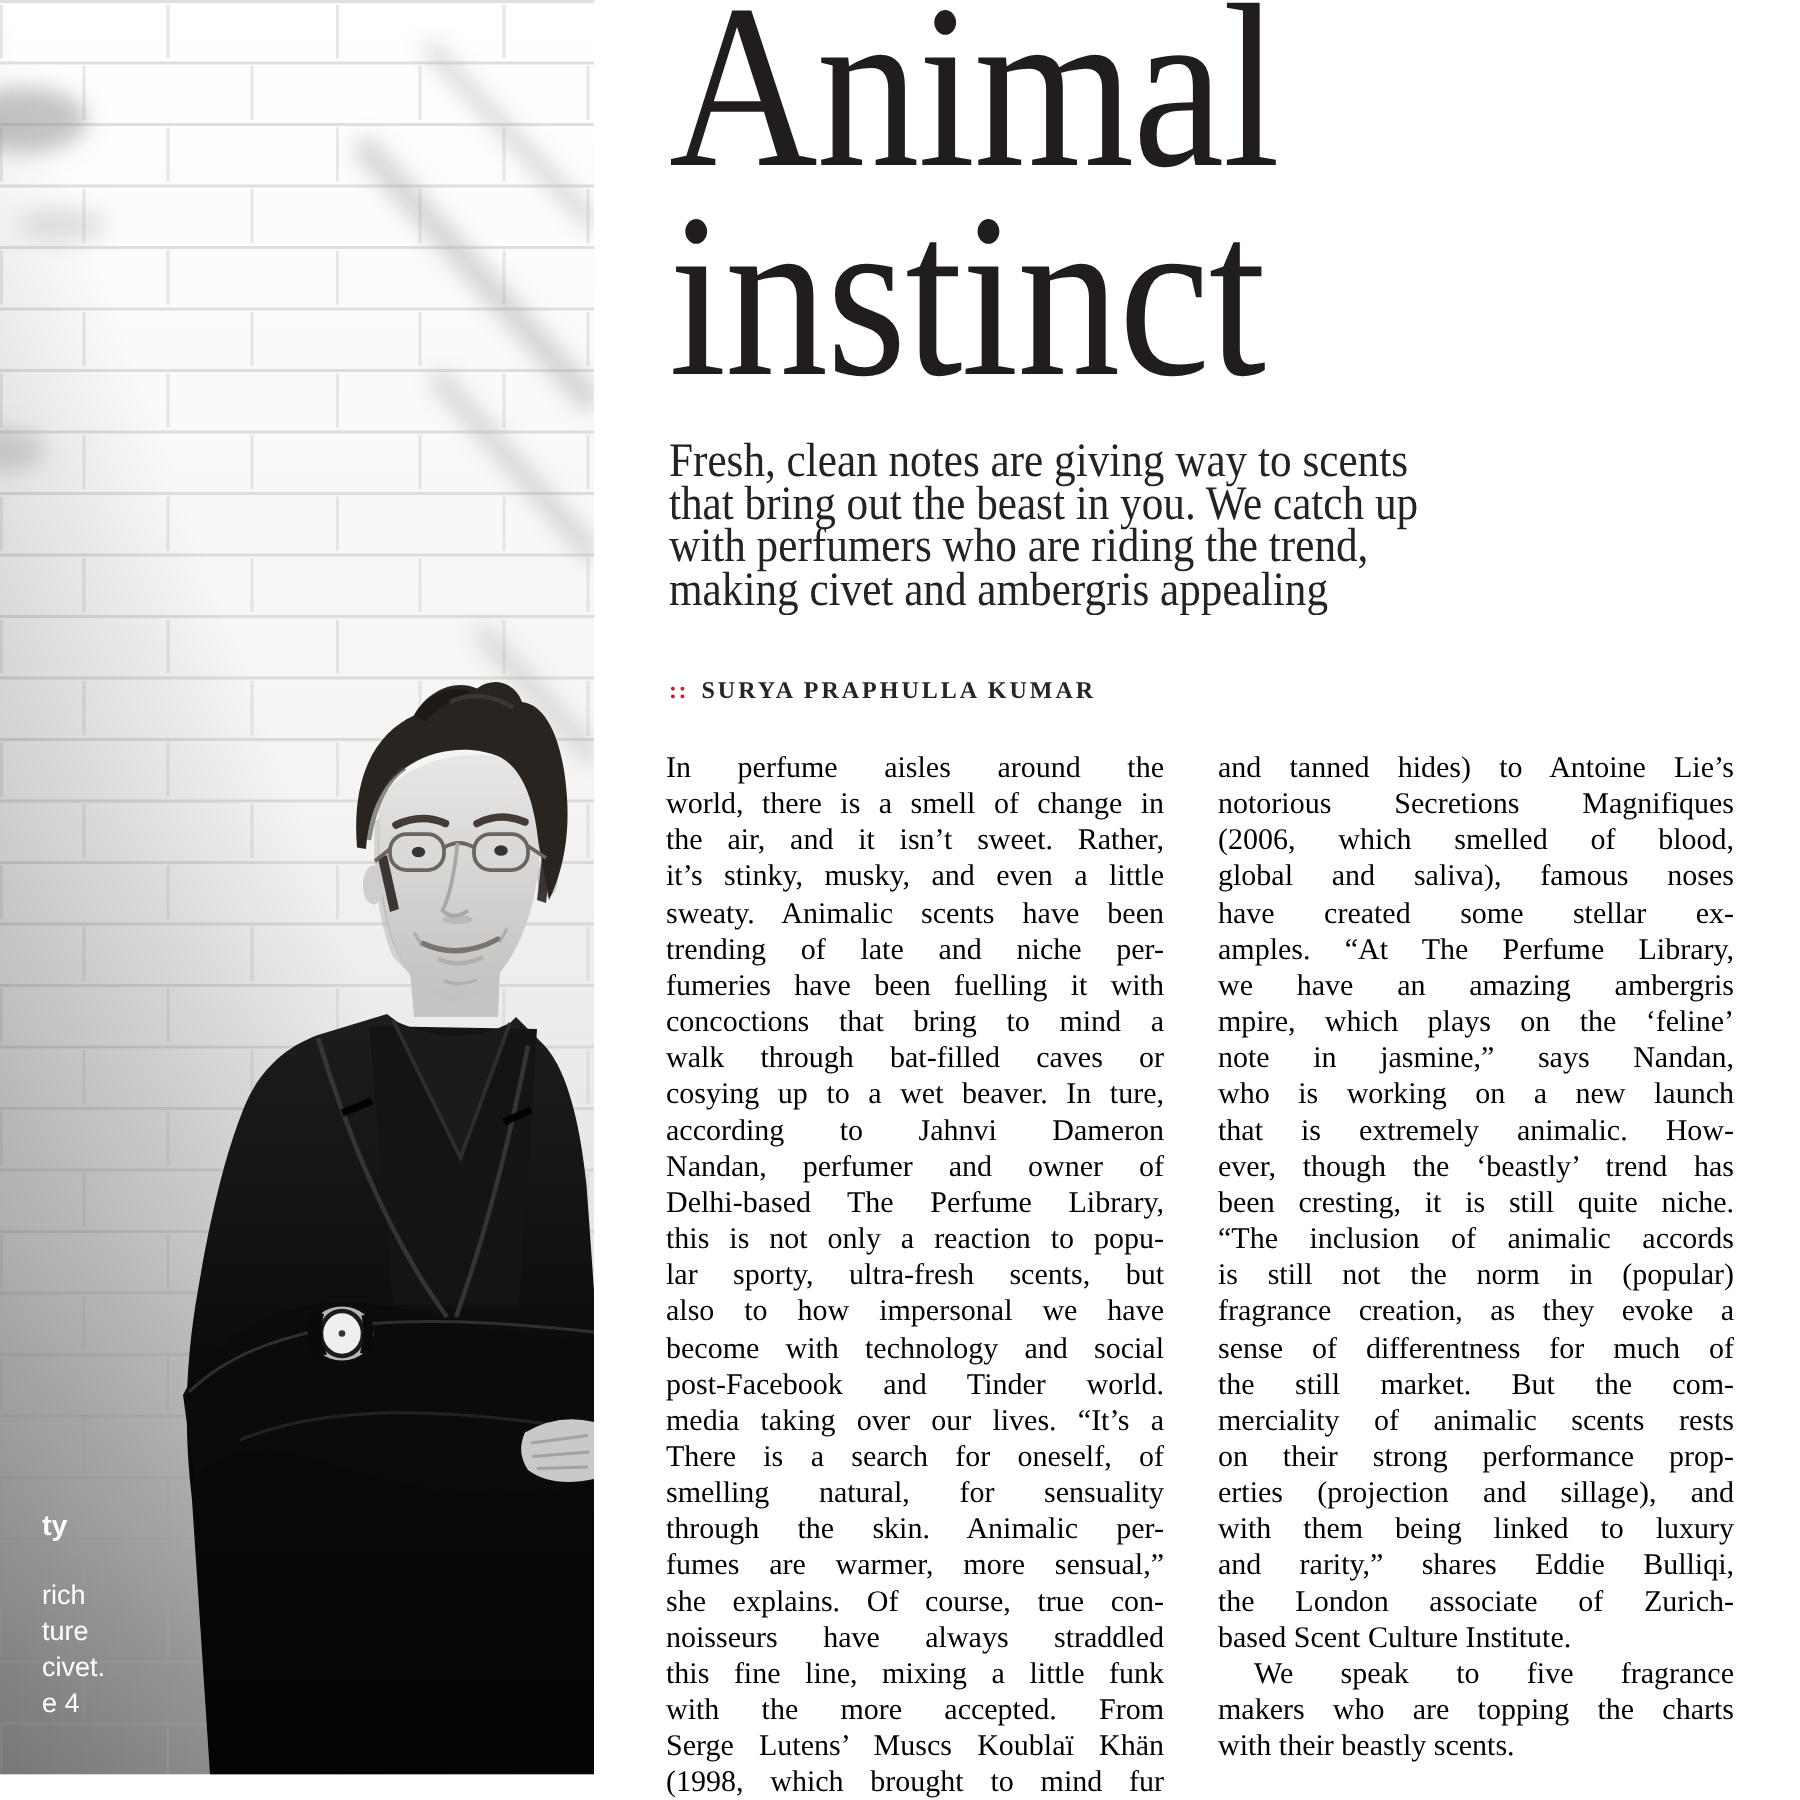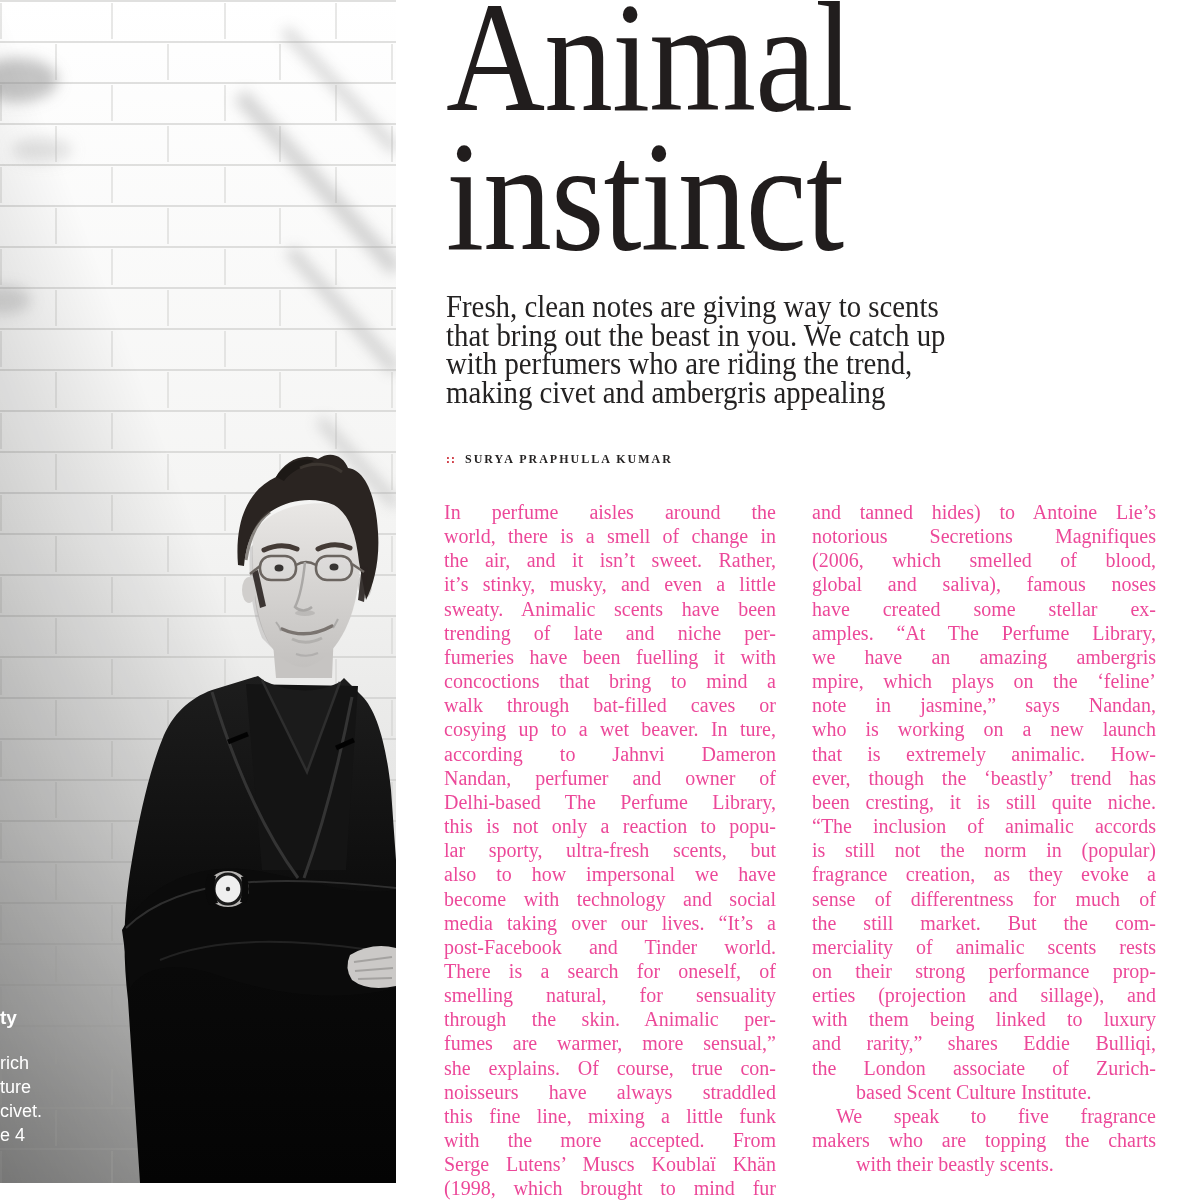--- a/index.html
+++ b/index.html
@@ -4,41 +4,41 @@
 <style>
   html,body{margin:0;padding:0;}
   body{
     width:1200px;height:1200px;position:relative;overflow:hidden;
     background:#ffffff;font-family:"Liberation Serif","DejaVu Serif",serif;
   }
   
   .photo{position:absolute;left:0;top:0;width:396px;height:1183px;overflow:hidden;}
   .photo svg{display:block;}
   .caption-overlay{position:absolute;left:0;top:1006px;width:120px;color:#fff;
-    font-family:"Liberation Sans","DejaVu Sans",sans-serif;font-size:18px;}
+    font-family:"Liberation Sans","DejaVu Sans",sans-serif;font-size:18px;padding-left:28px;}
   .cap-frag{line-height:24px;}
   .cap-frag.bold{font-weight:bold;font-size:19px;margin-bottom:21px;}
   
   .headline{position:absolute;left:446px;top:-12px;color:#211d1d;
     font-size:156px;line-height:139px;font-weight:normal;letter-spacing:-1px;
     transform:scaleX(0.88);transform-origin:0 0;white-space:nowrap;margin:0;}
   
   .standfirst{position:absolute;left:446px;top:292px;color:#242222;
     font-size:32px;transform:scaleX(0.9);transform-origin:0 0;white-space:nowrap;}
   .stand-line{line-height:28.5px;}
   
-  .byline{position:absolute;left:446px;top:452px;font-size:12px;font-weight:bold;
+  .byline{position:absolute;left:446px;top:452px;font-size:16px;font-weight:bold;
     letter-spacing:2px;color:#262424;}
   .byline .marker{color:#c9202b;margin-right:9px;letter-spacing:1px;}
   
-  .col{position:absolute;top:500px;color:#ec4899;font-size:20px;font-family:Liberation Serif, serif;}
+  .col{position:absolute;top:500px;color:#000000;font-size:20px;font-family:Liberation Serif, serif;}
   .col1{left:444px;width:332px;}
   .col2{left:812px;width:344px;}
   .bodyline{line-height:24.15px;text-align:justify;text-align-last:justify;}
-  .bodyline.para-end{text-align-last:left;margin-left:44px;}
+  .bodyline.para-end{text-align-last:left;}
   .bodyline.indent{text-indent:24px;}
 </style>
 </head>
 <body>
 
 <div class="photo">
   <svg width="396" height="1183" viewBox="0 0 396 1183" xmlns="http://www.w3.org/2000/svg">
     <defs>
       <linearGradient id="wallV" x1="0" y1="0" x2="0" y2="1">
         <stop offset="0" stop-color="#ffffff"></stop>
@@ -217,22 +217,22 @@
     <div class="bodyline">concoctions that bring to mind a</div>
     <div class="bodyline">walk through bat-filled caves or</div>
     <div class="bodyline">cosying up to a wet beaver. In ture,</div>
     <div class="bodyline">according to Jahnvi Dameron</div>
     <div class="bodyline">Nandan, perfumer and owner of</div>
     <div class="bodyline">Delhi-based The Perfume Library,</div>
     <div class="bodyline">this is not only a reaction to popu-</div>
     <div class="bodyline">lar sporty, ultra-fresh scents, but</div>
     <div class="bodyline">also to how impersonal we have</div>
     <div class="bodyline">become with technology and social</div>
+    <div class="bodyline">post-Facebook and Tinder world.</div>
     <div class="bodyline">media taking over our lives. “It’s a</div>
-    <div class="bodyline">post-Facebook and Tinder world.</div>
     <div class="bodyline">There is a search for oneself, of</div>
     <div class="bodyline">smelling natural, for sensuality</div>
     <div class="bodyline">through the skin. Animalic per-</div>
     <div class="bodyline">fumes are warmer, more sensual,”</div>
     <div class="bodyline">she explains. Of course, true con-</div>
     <div class="bodyline">noisseurs have always straddled</div>
     <div class="bodyline">this fine line, mixing a little funk</div>
     <div class="bodyline">with the more accepted. From</div>
     <div class="bodyline">Serge Lutens’ Muscs Koublaï Khän</div>
     <div class="bodyline">(1998, which brought to mind fur</div>

